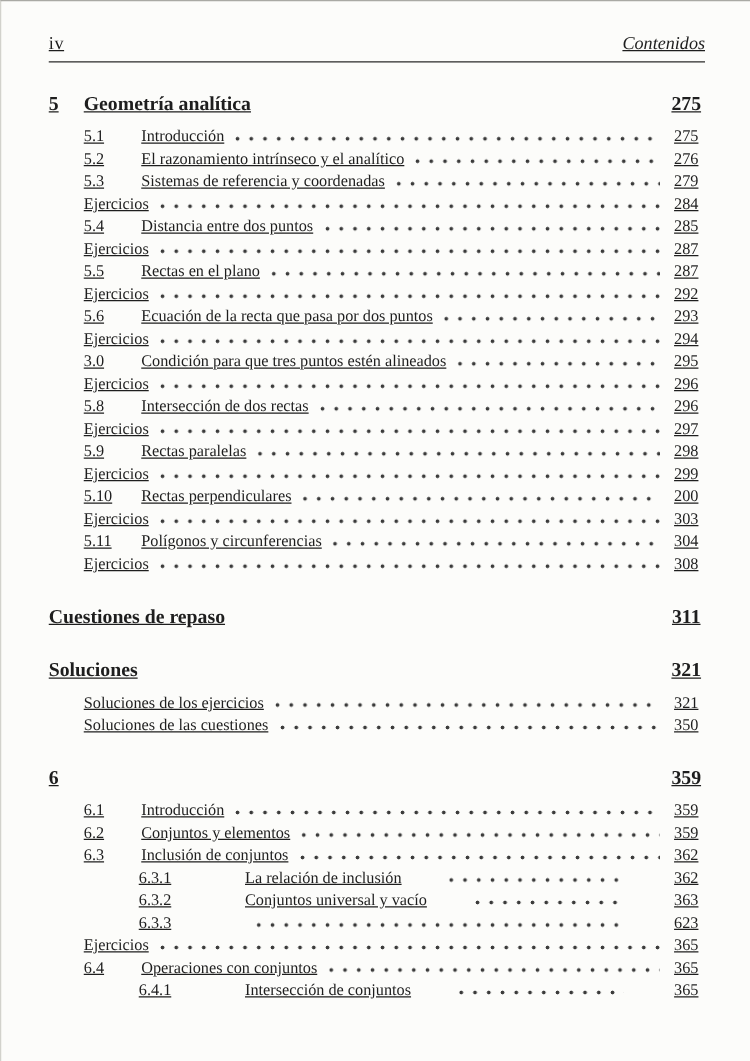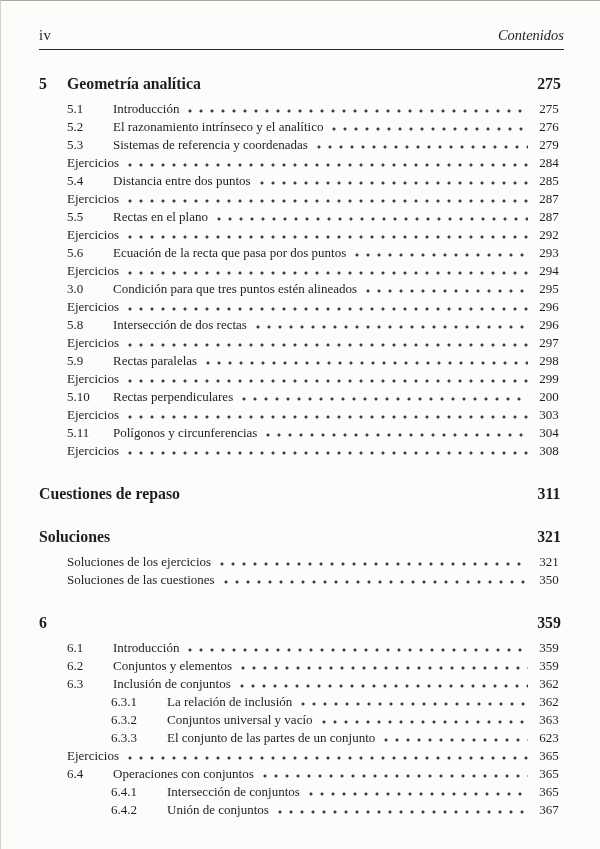--- a/index.html
+++ b/index.html
@@ -10,20 +10,21 @@
     overflow: hidden;
     font-family: "Liberation Serif", "DejaVu Serif", serif;
     color: #1e1e1e;
     background: #fcfcfa;
     border-top: 1px solid #a9a9a4;
     border-left: 1px solid #d2d2cc;
   }
   .page-inner {
     padding: 26px 36px 0 38px;
     height: 100%;
+    text-decoration: underline;
   }
   .running-header {
     display: flex;
     justify-content: space-between;
     align-items: baseline;
     font-size: 14.5px;
     padding-bottom: 5px;
     border-bottom: 1.5px solid #2a2a2a;
   }
   .running-header .folio { font-style: normal; letter-spacing: 0.5px; }
@@ -41,21 +42,21 @@
   .row.chapter {
     margin-top: 24px;
     margin-bottom: 7px;
     font-weight: 700;
     font-size: 15.8px;
     line-height: 19px;
   }
   .row.chapter .num { width: 28px; flex: 0 0 28px; }
   .row.section    { padding-left: 28px; }
   .row.section .num { width: 46px; flex: 0 0 46px; }
-  .row.subsection { padding-left: 72px; }
+  .row.subsection { padding-left: 72px; gap: 29px; }
   .row.subsection .num { width: 56px; flex: 0 0 56px; }
   .row.plain      { padding-left: 28px; }
 
   .title { flex: 0 0 auto; }
   .spacer { flex: 1 1 auto; }
   .leader {
     flex: 1 1 auto;
     height: 4px;
     margin: 0 6px 0 9px;
     background-image: radial-gradient(circle at 2px 2px, #3b3b3b 1.25px, rgba(0,0,0,0) 1.8px);
@@ -247,42 +248,35 @@
         <span class="page-num">362</span>
       </div>
       <div class="row subsection">
         <span class="num">6.3.2</span>
         <span class="title">Conjuntos universal y vacío</span>
         <span class="leader"></span>
         <span class="page-num">363</span>
       </div>
       <div class="row subsection">
         <span class="num">6.3.3</span>
-        <span class="title">El conjunto de las partes de un conjunto</span>
         <span class="leader"></span>
         <span class="page-num">623</span>
       </div>
       <div class="row plain">
         <span class="title">Ejercicios</span>
         <span class="leader"></span>
         <span class="page-num">365</span>
       </div>
       <div class="row section">
         <span class="num">6.4</span>
         <span class="title">Operaciones con conjuntos</span>
         <span class="leader"></span>
         <span class="page-num">365</span>
       </div>
       <div class="row subsection">
         <span class="num">6.4.1</span>
         <span class="title">Intersección de conjuntos</span>
         <span class="leader"></span>
         <span class="page-num">365</span>
       </div>
-      <div class="row subsection">
-        <span class="num">6.4.2</span>
-        <span class="title">Unión de conjuntos</span>
-        <span class="leader"></span>
-        <span class="page-num">367</span>
-      </div>
     </div>
 
 </div>
 
 </body></html>

